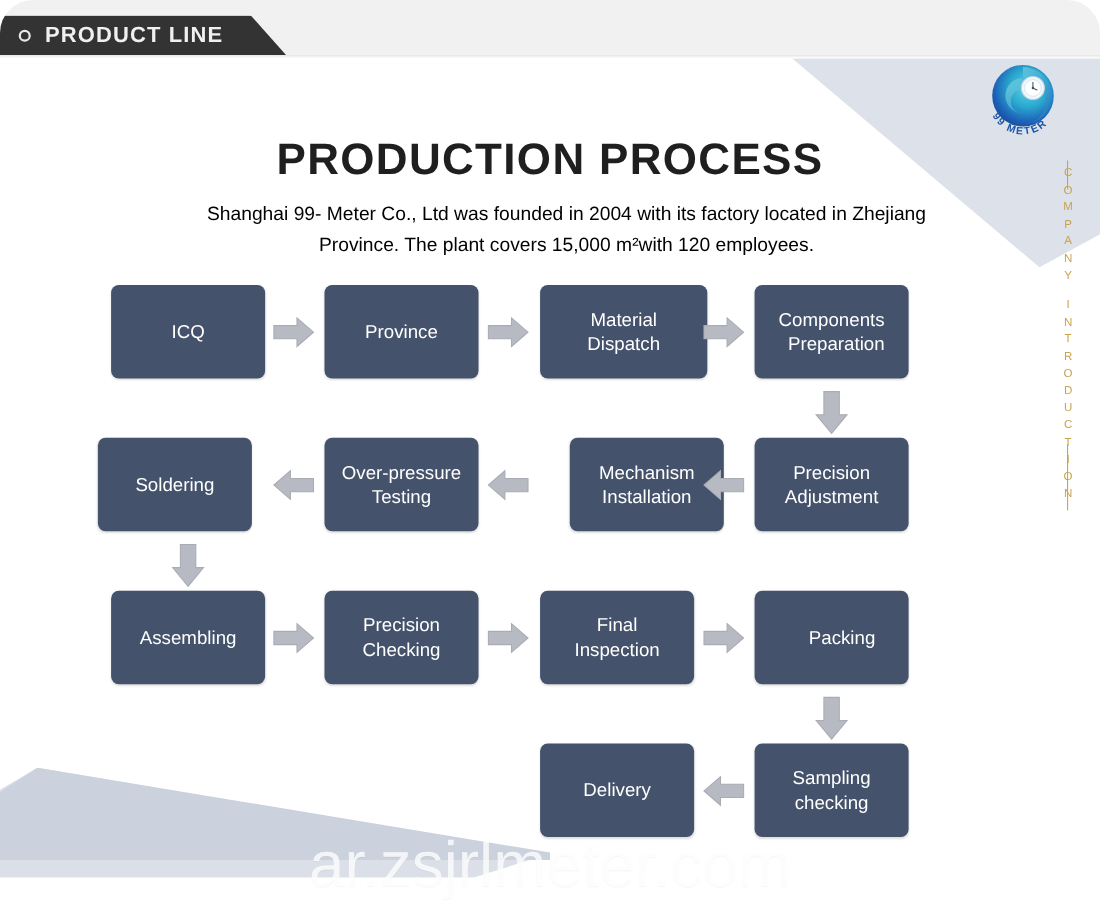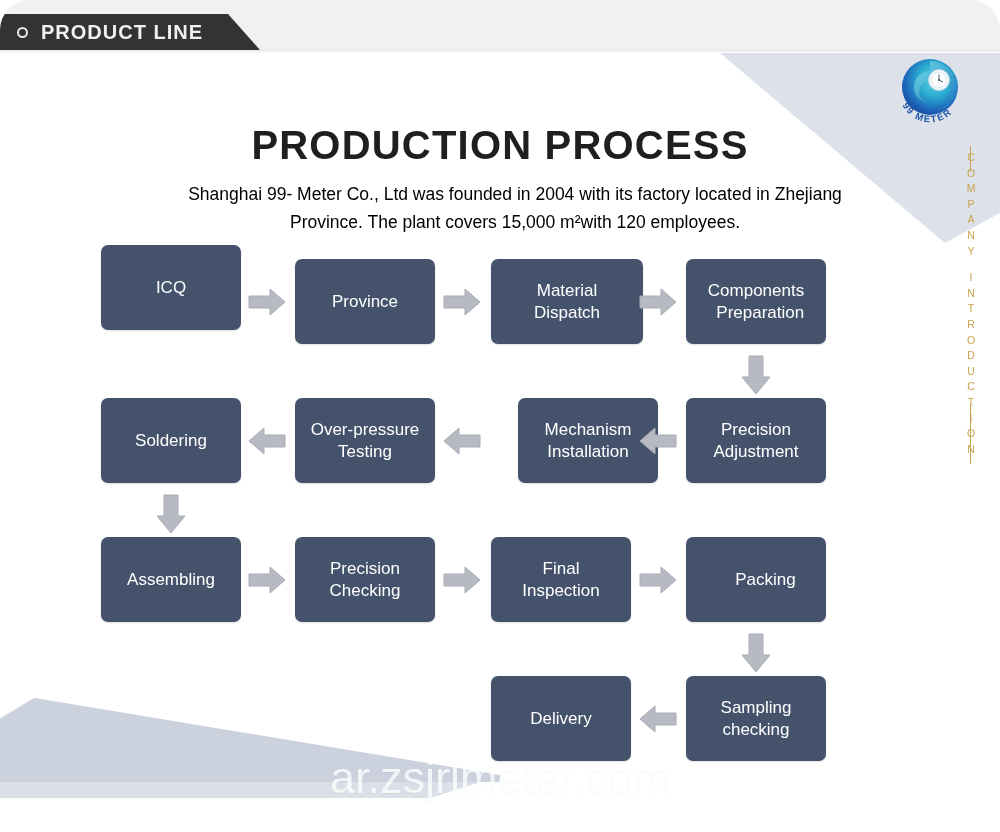--- a/index.html
+++ b/index.html
@@ -172,21 +172,21 @@
     position: absolute;
   }
   .arrow svg { display: block; }
 
   
   .watermark {
     position: absolute;
     left: 0; top: 752px;
     width: 1000px;
     text-align: center;
-    font-size: 45px;
+    font-size: 58px;
     color: rgba(255,255,255,0.80);
     letter-spacing: 0px;
     font-weight: normal;
     text-shadow: 0 1px 1px rgba(0,0,0,0.04);
     pointer-events: none;
   }
 </style>
 </head>
 <body>
 
@@ -255,21 +255,21 @@
       <span class="ch">N</span>
   </div>
   <div class="gold-line bot"></div>
 
   <div class="title">PRODUCTION PROCESS</div>
   <div class="subtitle">
     <div>Shanghai 99- Meter Co., Ltd was founded in 2004 with its factory located in Zhejiang</div>
     <div>Province. The plant covers 15,000 m²with 120 employees.</div>
   </div>
 
-  <div class="box" style="left:101px; top:245px; width:140px; height:85px;">
+  <div class="box" style="left:101px; top:259px; width:140px; height:85px;">
     <div>
       <span>ICQ</span>
     </div>
   </div>
 
   <div class="arrow" style="left:247px; top:287px;">
     <svg width="40" height="30" viewBox="0 0 40 30">
         <path d="M2 9 H23 V2 L38 15 L23 28 V21 H2 Z" fill="#b7bac2" stroke="#a9acb5" stroke-width="1"></path>
       </svg>
   </div>
@@ -305,21 +305,21 @@
       <span>Preparation</span>
     </div>
   </div>
 
   <div class="arrow" style="left:740px; top:354px;">
     <svg width="32" height="42" viewBox="0 0 32 42">
         <path d="M9 2 H23 V23 H30 L16 40 L2 23 H9 Z" fill="#b7bac2" stroke="#a9acb5" stroke-width="1"></path>
       </svg>
   </div>
 
-  <div class="box" style="left:101px; top:398px; width:140px; height:85px;">
+  <div class="box" style="left:89px; top:398px; width:140px; height:85px;">
     <div>
       <span>Soldering</span>
     </div>
   </div>
 
   <div class="arrow" style="left:247px; top:426px;">
     <svg width="40" height="30" viewBox="0 0 40 30">
         <path d="M38 9 H17 V2 L2 15 L17 28 V21 H38 Z" fill="#b7bac2" stroke="#a9acb5" stroke-width="1"></path>
       </svg>
   </div>

